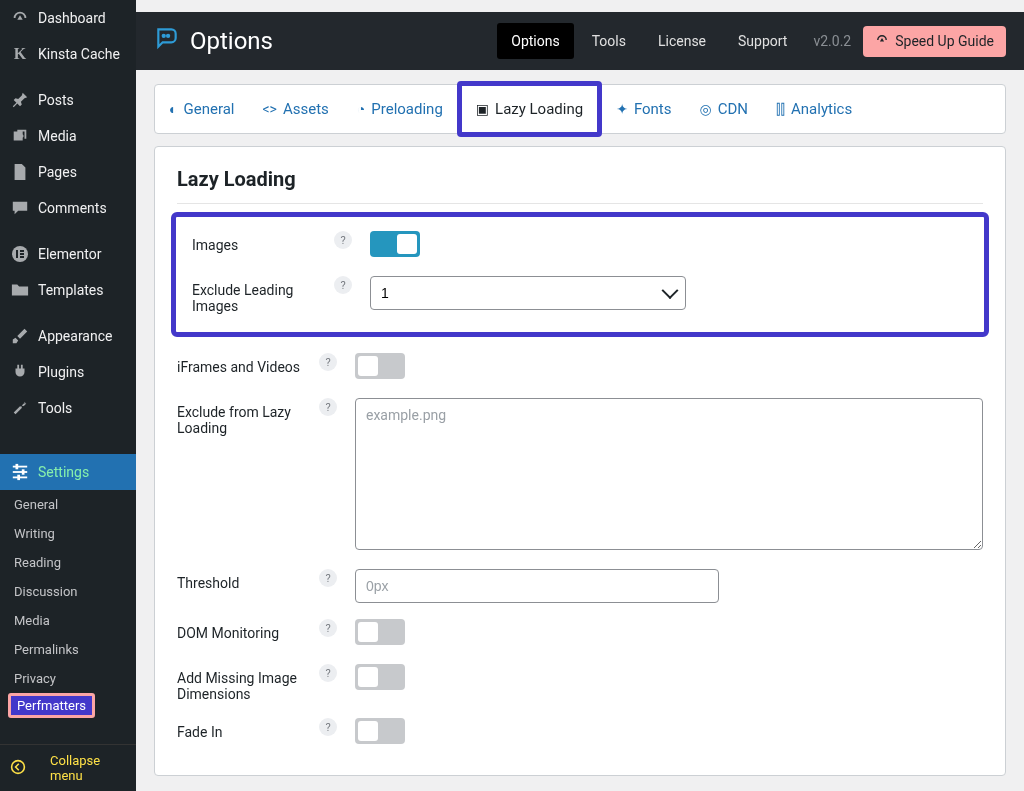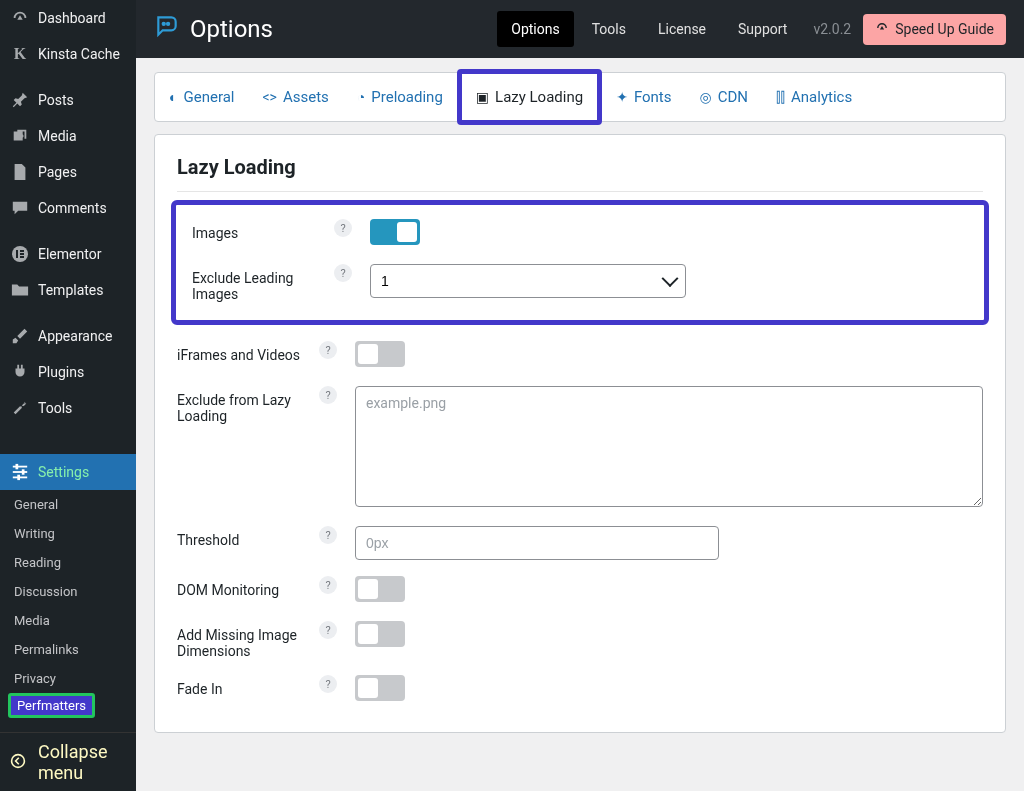--- a/index.html
+++ b/index.html
@@ -6,24 +6,24 @@
   body { font-family: -apple-system, BlinkMacSystemFont, "Segoe UI", Roboto, sans-serif; font-size: 14px; background: #f0f0f1; color: #1d2327; width: 1024px; height: 791px; overflow: hidden; }
   .layout { display: flex; height: 100%; }
   
   .sidebar { width: 168px; background: #1d2327; color: #fff; display: flex; flex-direction: column; font-size: 14px; }
   .side-item { display: flex; align-items: center; gap: 8px; padding: 8px 10px; cursor: pointer; color: #f0f0f1; }
   .side-item .icon { width: 20px; height: 20px; display: inline-flex; align-items: center; justify-content: center; color: #a7aaad; font-size: 16px; }
   .side-item.active { background: #2271b1; color: #86efac; position: relative; margin-top: 28px; }
   .side-item.active .icon { color: #fff; }
   .side-item.active::after { content:""; position:absolute; right:-8px; top:50%; transform:translateY(-50%); border:8px solid transparent; border-right-color:#f0f0f1; }
   .side-sub { padding: 7px 10px 7px 14px; color: #c3c4c7; cursor: pointer; font-size: 13px; }
-  .side-sub.highlight { background:#4338ca; border:3px solid #22c55e; border-radius:3px; color:#fff; display:inline-block; margin-left:8px; padding:2px 6px; }
-  .side-collapse { display:flex; align-items:center; gap:12px; padding:8px 10px; color:#fef9c3; border-top:1px solid #333; margin-top:auto; cursor:pointer; font-size:18px;}
+  .side-sub.highlight { background:#4338ca; border:3px solid #fca5a5; border-radius:3px; color:#fff; display:inline-block; margin-left:8px; padding:2px 6px; }
+  .side-collapse { display:flex; align-items:center; gap:24px; padding:8px 10px; color:#fde047; border-top:1px solid #333; margin-top:auto; cursor:pointer; font-size:13px;}
   
-  .main { flex:1; display:flex; flex-direction:column; background:#f0f0f1; }
+  .main { flex:1; display:flex; flex-direction:column; background:#f0f0f1;margin-top:12px; }
   .topbar { background:#23282d; height:58px; display:flex; align-items:center; padding:0 18px; color:#fff; gap:14px; }
   .brand { display:flex; align-items:center; gap:10px; font-size:24px; font-weight:400; color:#fff; margin-right:auto;}
   .brand-icon { color:#2271b1; }
   .topnav { display:flex; gap:4px; align-items:center; }
   .topnav-item { padding:10px 14px; color:#e0e0e0; border-radius:3px; cursor:pointer; font-size:14px; }
   .topnav-item.active { background:#000; color:#fff; }
   .topnav-version { color:#8a8f94; font-size:14px; padding:0 8px; }
   .topnav-btn { background:#fca5a5; color:#1d2327; border-radius:4px; padding:7px 12px; font-size:14px; display:flex; align-items:center; gap:6px; cursor:pointer; }
   .content { padding:14px 18px 0 18px; overflow:auto; flex:1; }
   .tabs { background:#fff; border:1px solid #ccd0d4; border-radius:4px; display:flex; padding:0; }
@@ -38,21 +38,21 @@
   .row-help { width:22px; display:flex; align-items:center; justify-content:center; }
   .help { width:18px; height:18px; border-radius:50%; background:#eceef1; color:#787c82; font-size:11px; display:inline-flex; align-items:center; justify-content:center; cursor:pointer; }
   .row-ctrl { flex:1; padding-left:16px; }
   .toggle { width:50px; height:26px; border-radius:4px; background:#c7c9cc; position:relative; cursor:pointer; display:inline-block; }
   .toggle .nub { position:absolute; top:3px; left:3px; width:20px; height:20px; background:#fff; border-radius:3px; transition:left .15s;}
   .toggle.on { background:#2596be; }
   .toggle.on .nub { left:27px; }
   .select { width:316px; height:34px; border:1px solid #8c8f94; border-radius:4px; padding:0 28px 0 10px; font-size:14px; background:#fff; appearance:none; -webkit-appearance:none; }
   .select-wrap { position:relative; display:inline-block; }
   .select-wrap::after { content:""; position:absolute; right:10px; top:50%; width:10px; height:10px; border-right:2px solid #1d2327; border-bottom:2px solid #1d2327; transform:translateY(-70%) rotate(45deg); pointer-events:none; }
-  textarea.big { width:628px; height:121px; border:1px solid #8c8f94; border-radius:4px; padding:8px 10px; font-size:14px; font-family:inherit; color:#1d2327; resize:vertical; }
+  textarea.big { width:628px; height:152px; border:1px solid #8c8f94; border-radius:4px; padding:8px 10px; font-size:14px; font-family:inherit; color:#1d2327; resize:vertical; }
   textarea.big::placeholder, input.tin::placeholder { color:#9aa0a6; }
   input.tin { width:364px; height:34px; border:1px solid #8c8f94; border-radius:4px; padding:0 10px; font-size:14px; }
   .hl-box { border:5px solid #4338ca; border-radius:6px; padding:6px 6px 10px 16px; margin:-6px -6px 8px -6px; }
 </style>
 </head>
 <body>
 
 <div class="layout">
 
   <nav class="sidebar">

